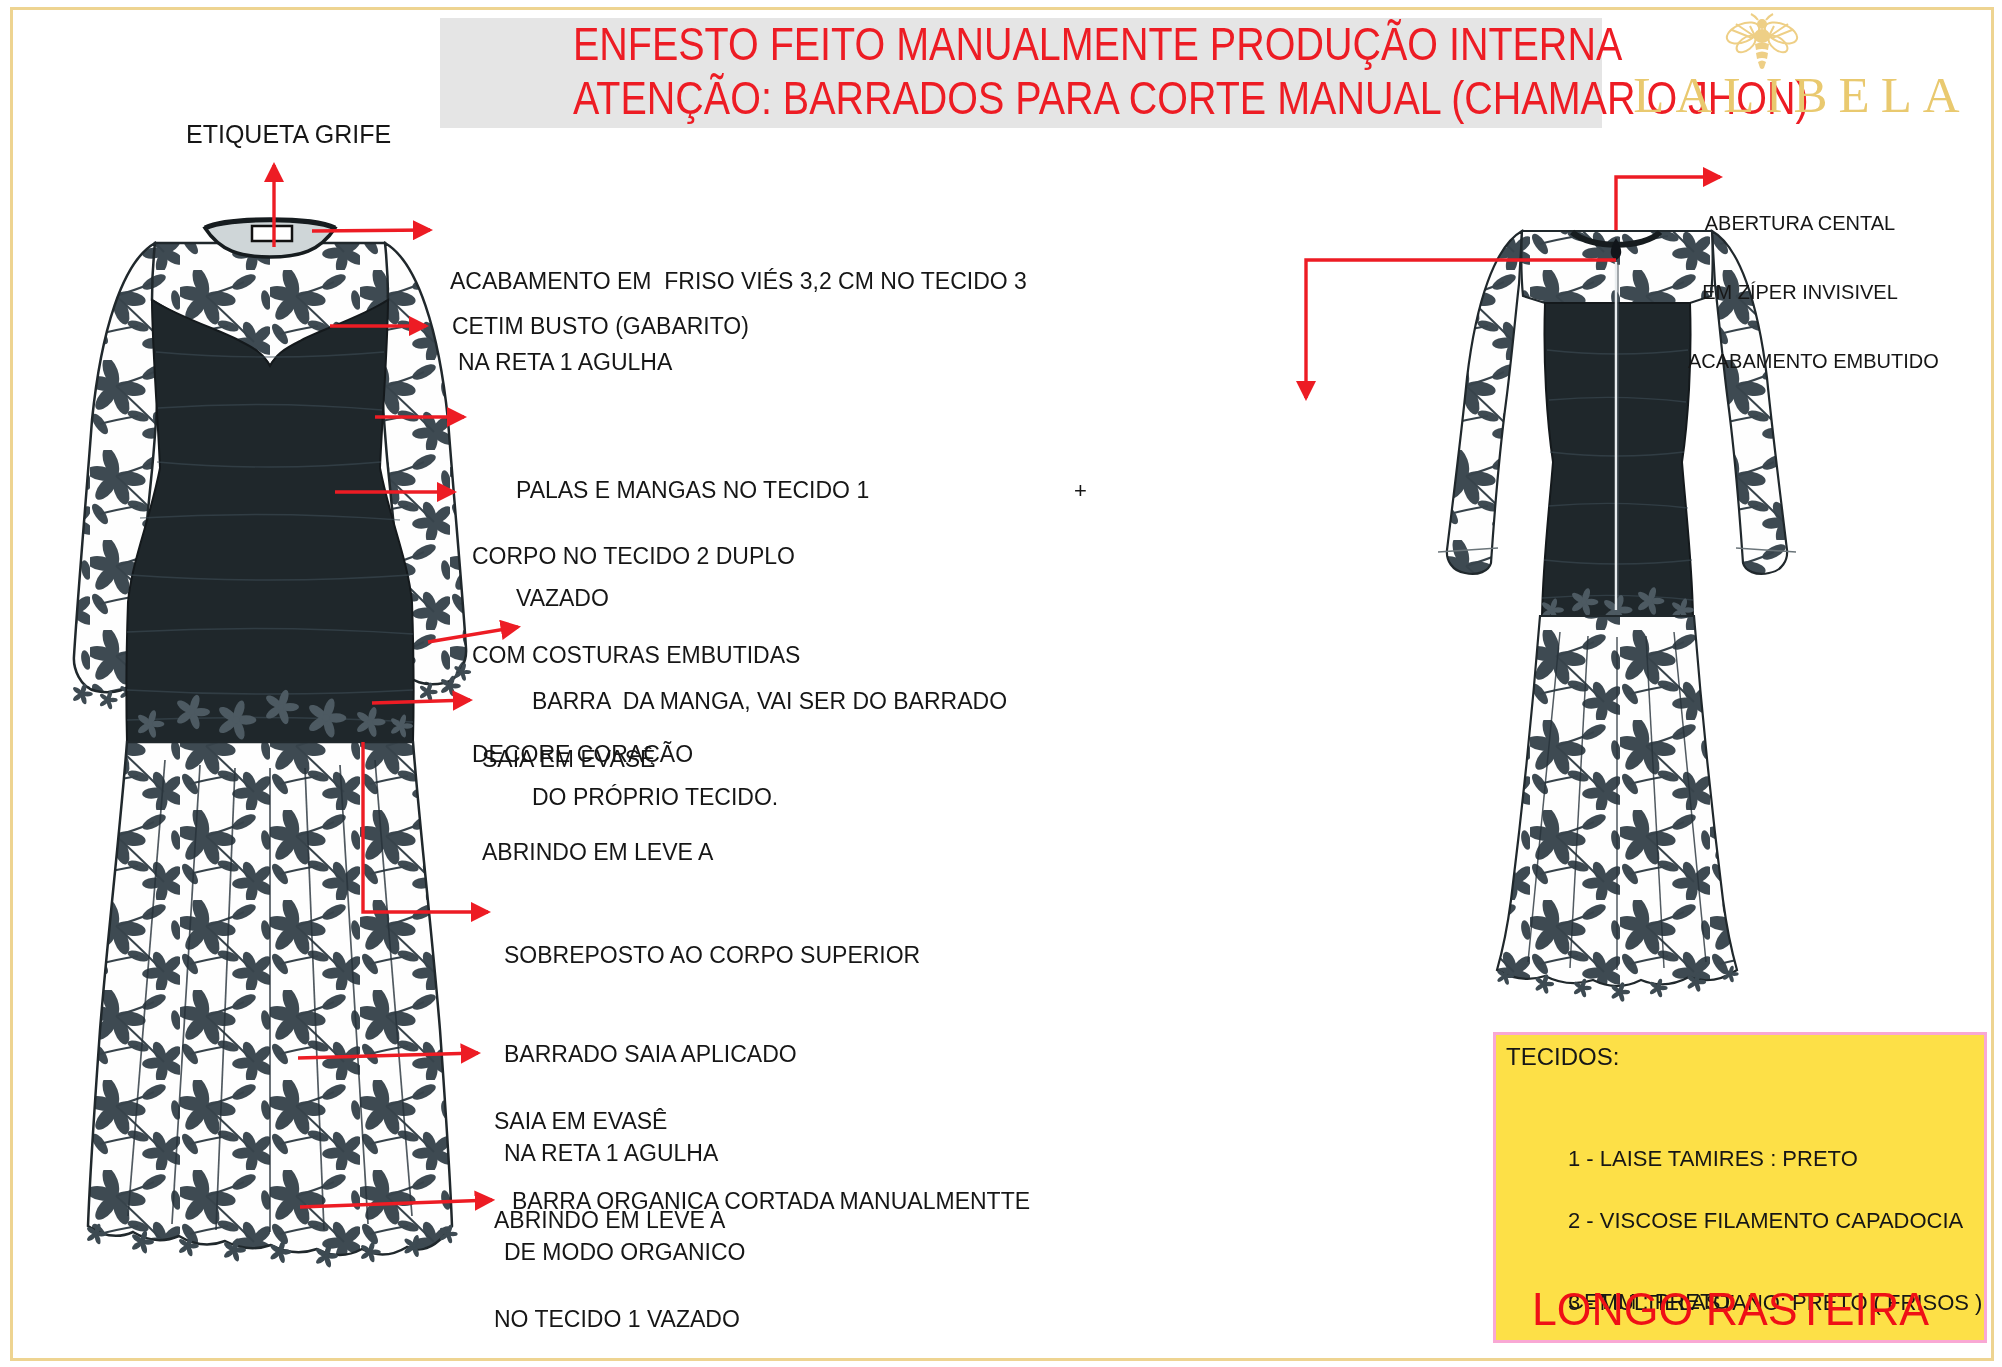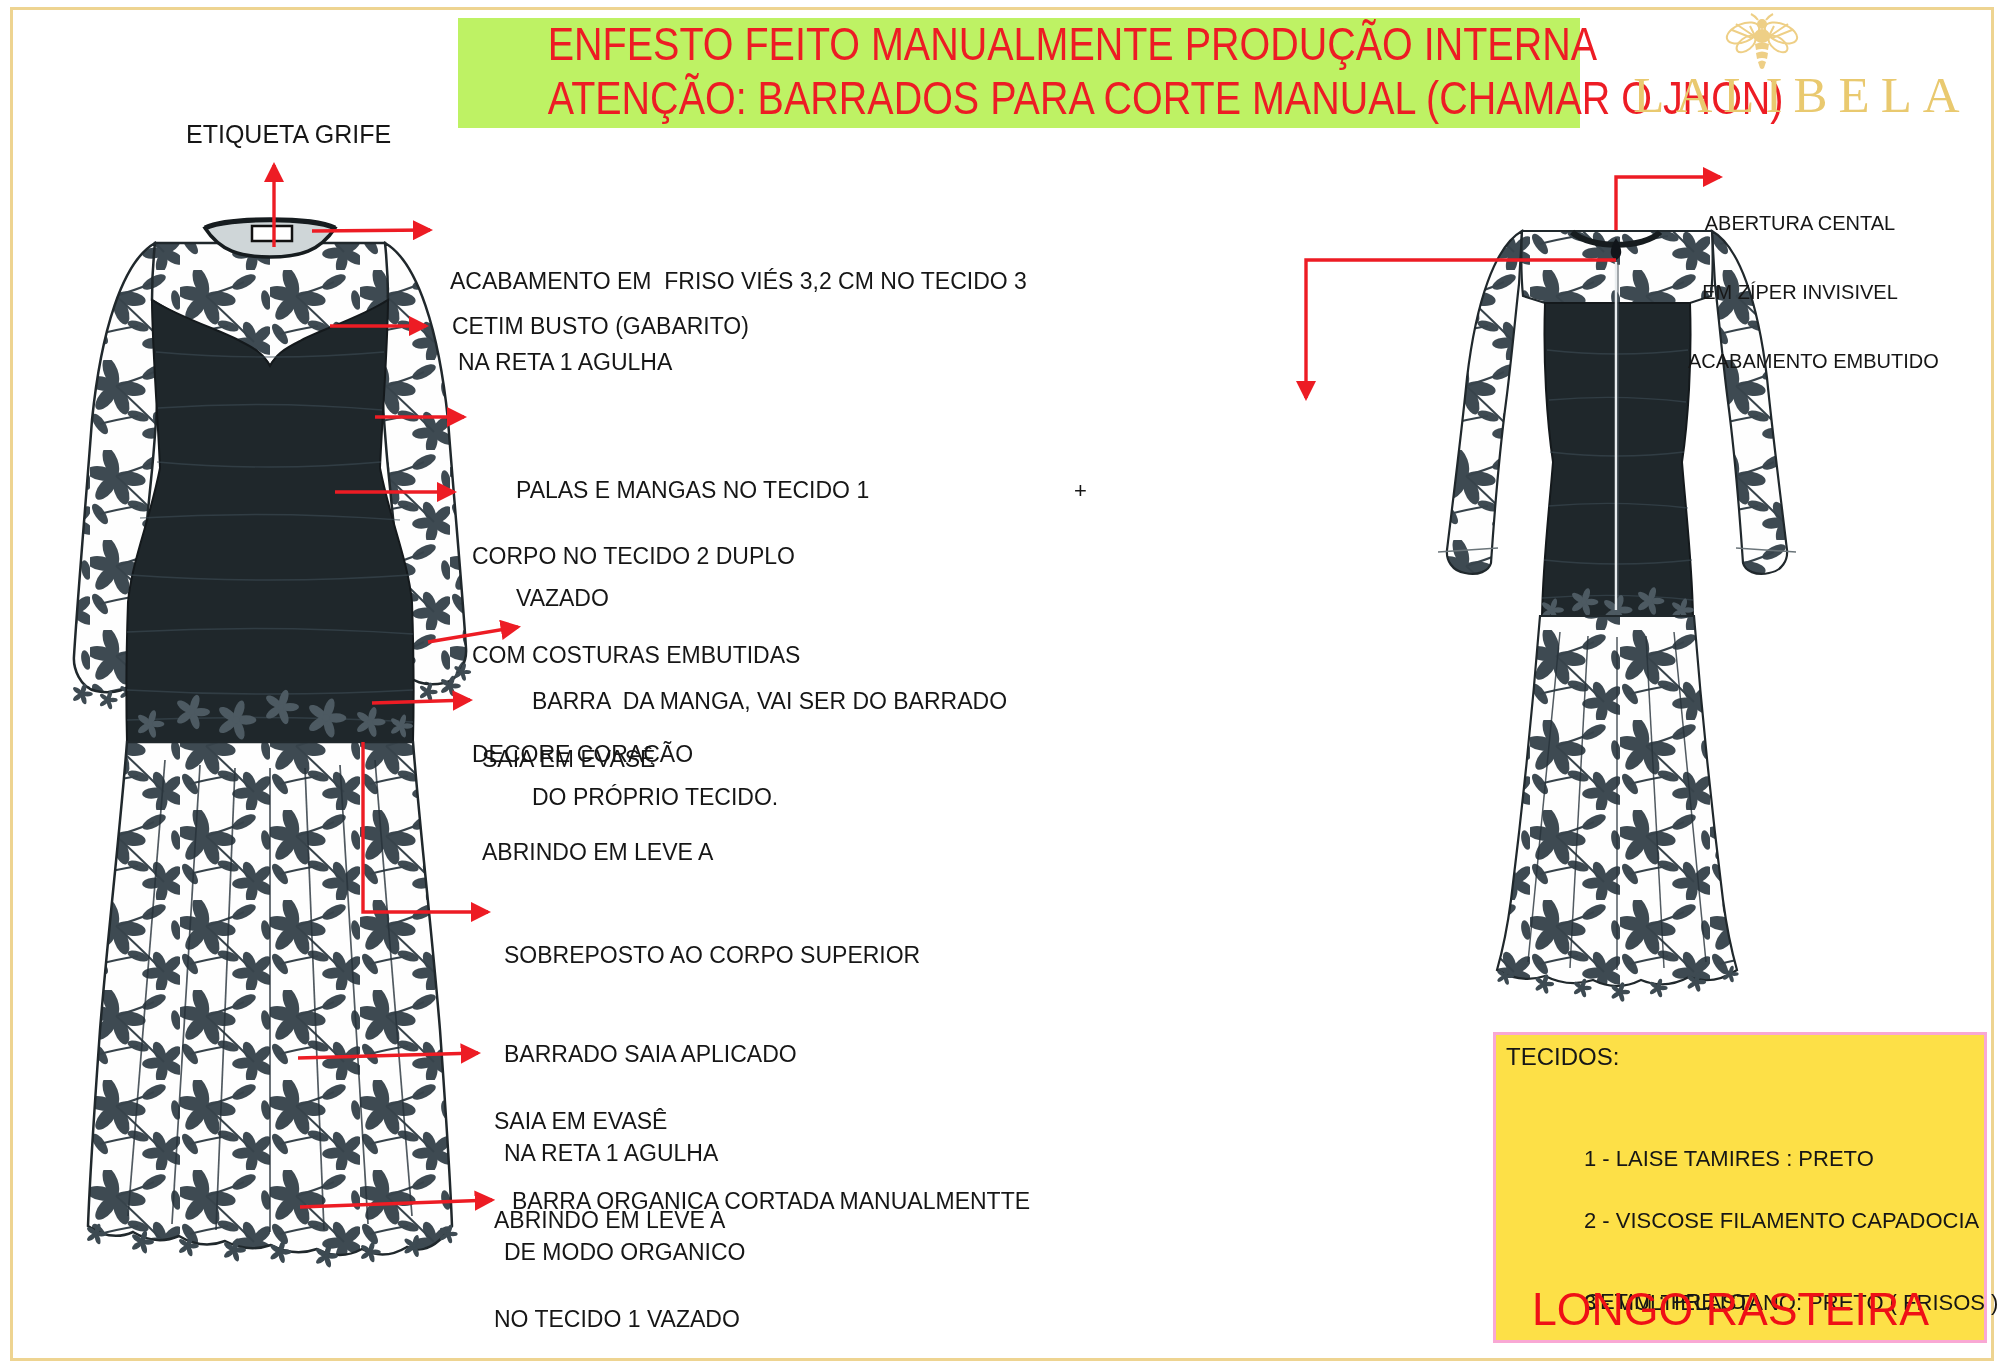--- a/index.html
+++ b/index.html
@@ -2,38 +2,38 @@
 <html lang="pt"><head>
 <meta charset="utf-8">
 <style>
   html,body{margin:0;padding:0;background:#888;}
   .page{position:relative;width:2002px;height:1367px;background:#ffffff;overflow:hidden;
         font-family:"Liberation Sans", sans-serif;}
   .page-border{position:absolute;left:10px;top:7px;width:1978px;height:1348px;
         border:3px solid #eed491;pointer-events:none;}
   .svg-layer{position:absolute;left:0;top:0;}
   
-  .banner{position:absolute;left:458px;top:18px;width:1122px;height:110px;background:#bef264;}
+  .banner{position:absolute;left:440px;top:18px;width:1122px;height:110px;background:#e5e5e5;padding-left:40px;}
   .banner-line{position:absolute;width:100%;text-align:center;color:#ed1c24;
         font-size:47px;font-weight:500;white-space:nowrap;transform:scaleX(.84);transform-origin:50% 50%;}
   
   .brand-name{position:absolute;left:1606px;top:66px;width:392px;text-align:center;
         font-family:"Liberation Serif", serif;font-size:51px;color:#e9c96f;letter-spacing:11px;white-space:nowrap;}
   
   .ann{position:absolute;color:#161616;font-size:23px;line-height:32px;white-space:pre;}
   .ann.tight{line-height:27px;}
   .ann.etq{font-size:25px;}
   .ann.small{font-size:20px;line-height:23px;text-align:center;}
   .ann.decote{font-size:21px;line-height:22.5px;text-align:center;width:470px;}
   .plus-sign{position:absolute;left:1074px;top:478px;font-size:22px;color:#161616;}
   
   .tecidos-box{position:absolute;left:1493px;top:1032px;width:488px;height:305px;
         border:3px solid #f9a8d4;background:#fde047;}
   .tecidos-title{position:absolute;left:10px;top:8px;font-size:24px;color:#161616;}
-  .fab-label{position:absolute;left:88px;color:#161616;font-size:22px;line-height:27px;white-space:pre;}
+  .fab-label{position:absolute;left:72px;color:#161616;font-size:22px;line-height:27px;white-space:pre;}
   .longo{position:absolute;left:36px;top:246px;font-size:47px;color:#ef1016;white-space:nowrap;
         transform:scaleX(.95);transform-origin:0 0;}
 </style>
 </head>
 <body>
 
 <div class="page">
   <div class="page-border"></div>
 
   <svg class="svg-layer" width="2002" height="1367" viewBox="0 0 2002 1367">

